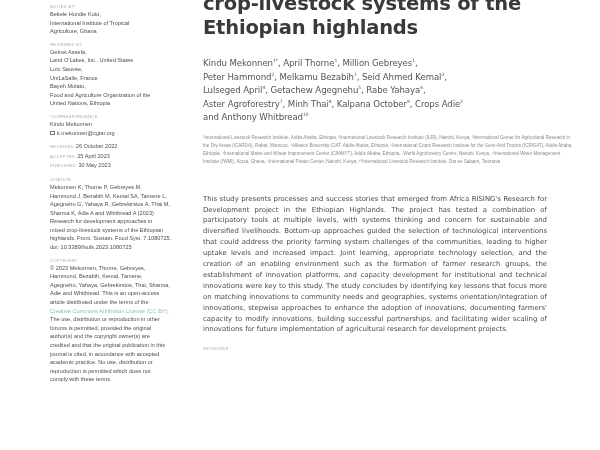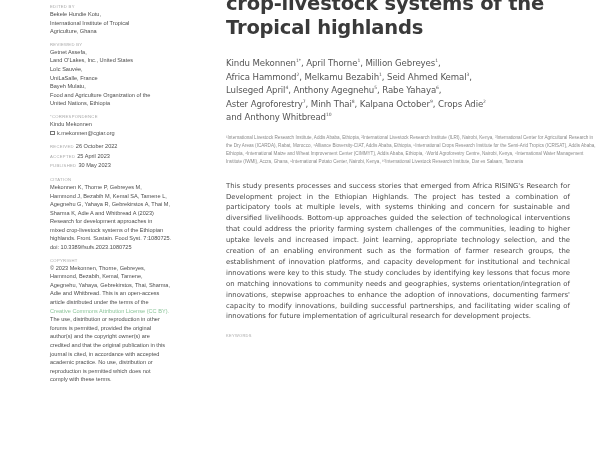--- a/index.html
+++ b/index.html
@@ -16,35 +16,35 @@
       font-size: 4.2px; letter-spacing: 0.3px; text-transform: uppercase; color: #a8a8a8;
       line-height: 7px;
     }
     .sb-block { margin-bottom: 5px; }
     .sb-block p { margin: 0; }
     .date-row { line-height: 8.6px; }
     .date-row .lbl { font-size: 4.2px; text-transform: uppercase; color: #a8a8a8; letter-spacing: 0.3px; margin-right: 2px; }
     .sb-link { color: #8cc49a; }
     .mail-icon { display: inline-block; width: 5px; height: 3.5px; border: 0.6px solid #777; margin-right: 2px; vertical-align: middle; box-sizing: border-box; }
 
-    .main { position: absolute; left: 226px; top: 0; width: 370px; }
+    .main { position: absolute; left: 203px; top: 0; width: 370px; }
     .title {
       font-size: 19.5px; line-height: 24px; color: #3a3a3a; margin: 0; margin-top: -8px;
       font-family: "DejaVu Sans", sans-serif; letter-spacing: -0.2px;
     }
     .authors {
       margin-top: 17px; font-size: 8.6px; line-height: 13.6px; color: #555;
       font-family: "DejaVu Sans", sans-serif; letter-spacing: -0.1px;
     }
     .authors sup { font-size: 4.5px; vertical-align: 4px; line-height: 0; }
     .affil {
       margin-top: 9px; font-size: 4.6px; line-height: 7.9px; color: #8a8a8a; text-align: left;
     }
     .abstract {
-      margin-top: 15px; font-size: 6.9px; line-height: 10.9px; color: #4a4a4a;
+      margin-top: 28px; font-size: 6.9px; line-height: 10.9px; color: #4a4a4a;
       text-align: justify; font-family: "DejaVu Sans", sans-serif; width: 344px;
     }
     .keywords-label {
       margin-top: 11px; font-size: 4px; text-transform: uppercase; color: #a8a8a8; letter-spacing: 0.3px;
     }
   </style>
 </head>
 <body>
 
 <div class="sidebar">
@@ -102,27 +102,27 @@
     <p>journal is cited, in accordance with accepted</p>
     <p>academic practice. No use, distribution or</p>
     <p>reproduction is permitted which does not</p>
     <p>comply with these terms.</p>
   </div>
 </div>
 
 <div class="main">
   <h1 class="title">
     <div>crop-livestock systems of the</div>
-    <div>Tropical highlands</div>
+    <div>Ethiopian highlands</div>
   </h1>
 
   <div class="authors">
     <span><span>Kindu Mekonnen</span><sup>1*</sup></span><span>, </span><span><span>April Thorne</span><sup>1</sup></span><span>, </span><span><span>Million Gebreyes</span><sup>1</sup></span><span>, </span><br>
-    <span><span>Africa Hammond</span><sup>2</sup></span><span>, </span><span><span>Melkamu Bezabih</span><sup>1</sup></span><span>, </span><span><span>Seid Ahmed Kemal</span><sup>3</sup></span><span>, </span><br>
-    <span><span>Lulseged April</span><sup>4</sup></span><span>, </span><span><span>Anthony Agegnehu</span><sup>5</sup></span><span>, </span><span><span>Rabe Yahaya</span><sup>6</sup></span><span>, </span><br>
+    <span><span>Peter Hammond</span><sup>2</sup></span><span>, </span><span><span>Melkamu Bezabih</span><sup>1</sup></span><span>, </span><span><span>Seid Ahmed Kemal</span><sup>3</sup></span><span>, </span><br>
+    <span><span>Lulseged April</span><sup>4</sup></span><span>, </span><span><span>Getachew Agegnehu</span><sup>5</sup></span><span>, </span><span><span>Rabe Yahaya</span><sup>6</sup></span><span>, </span><br>
     <span><span>Aster Agroforestry</span><sup>7</sup></span><span>, </span><span><span>Minh Thai</span><sup>8</sup></span><span>, </span><span><span>Kalpana October</span><sup>9</sup></span><span>, </span><span><span>Crops Adie</span><sup>2</sup></span><br>
     <span><span>and Anthony Whitbread</span><sup>10</sup></span>
   </div>
 
   <div class="affil">¹International Livestock Research Institute, Addis Ababa, Ethiopia, ²International Livestock Research Institute (ILRI), Nairobi, Kenya, ³International Center for Agricultural Research in the Dry Areas (ICARDA), Rabat, Morocco, ⁴Alliance Bioversity-CIAT, Addis Ababa, Ethiopia, ⁵International Crops Research Institute for the Semi-Arid Tropics (ICRISAT), Addis Ababa, Ethiopia, ⁶International Maize and Wheat Improvement Center (CIMMYT), Addis Ababa, Ethiopia, ⁷World Agroforestry Centre, Nairobi, Kenya, ⁸International Water Management Institute (IWMI), Accra, Ghana, ⁹International Potato Center, Nairobi, Kenya, ¹⁰International Livestock Research Institute, Dar es Salaam, Tanzania</div>
 
   <div class="abstract">This study presents processes and success stories that emerged from Africa RISING's Research for Development project in the Ethiopian Highlands. The project has tested a combination of participatory tools at multiple levels, with systems thinking and concern for sustainable and diversified livelihoods. Bottom-up approaches guided the selection of technological interventions that could address the priority farming system challenges of the communities, leading to higher uptake levels and increased impact. Joint learning, appropriate technology selection, and the creation of an enabling environment such as the formation of farmer research groups, the establishment of innovation platforms, and capacity development for institutional and technical innovations were key to this study. The study concludes by identifying key lessons that focus more on matching innovations to community needs and geographies, systems orientation/integration of innovations, stepwise approaches to enhance the adoption of innovations, documenting farmers' capacity to modify innovations, building successful partnerships, and facilitating wider scaling of innovations for future implementation of agricultural research for development projects.</div>
 
   <div class="keywords-label">KEYWORDS</div>
 </div>

